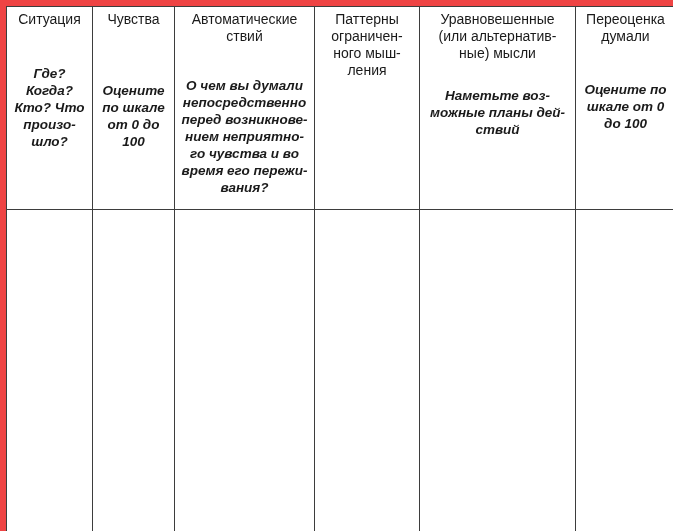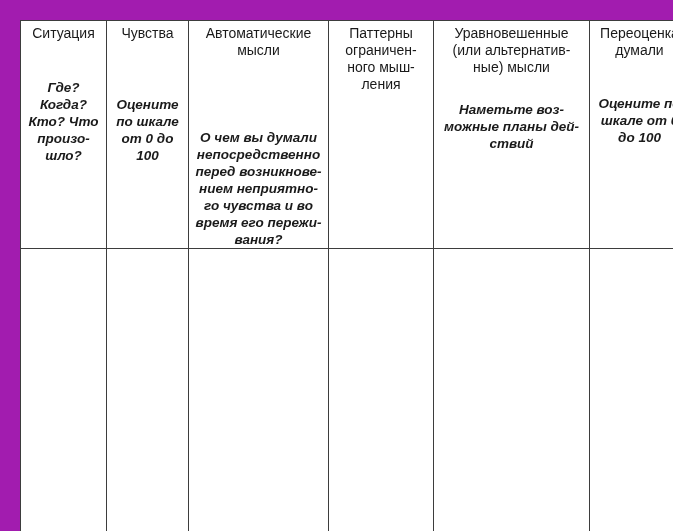--- a/index.html
+++ b/index.html
@@ -7,22 +7,22 @@
     padding: 0;
     width: 673px;
     height: 531px;
     background: #ffffff;
     overflow: hidden;
   }
   .sheet {
     box-sizing: border-box;
     width: 673px;
     height: 531px;
-    padding: 20px;
-    background: #a21caf;
+    padding: 6px;
+    background: #ef4444;
   }
   table.worksheet {
     border-collapse: collapse;
     table-layout: fixed;
     width: 669px;
     height: 527px;
     background: #ffffff;
   }
   table.worksheet th,
   table.worksheet td {
@@ -48,21 +48,21 @@
     font-family: "Liberation Sans", sans-serif;
     font-size: 13.5px;
     line-height: 17px;
     font-style: italic;
     color: #1a1a1a;
     text-align: center;
     white-space: pre-line;
   }
   th.col1 .col-subtitle { margin-top: 37px; }
   th.col2 .col-subtitle { margin-top: 54px; }
-  th.col3 .col-subtitle { margin-top: 70px; }
+  th.col3 .col-subtitle { margin-top: 32px; }
   th.col5 .col-subtitle { margin-top: 25px; }
   th.col6 .col-subtitle { margin-top: 36px; }
 </style>
 </head>
 <body>
 
 <div class="sheet">
   <table class="worksheet">
     <colgroup>
       <col style="width:86px">
@@ -84,21 +84,21 @@
         </th>
         <th class="col2">
           <div class="col-title">Чувства</div>
           <div class="col-subtitle">Оцените
 по шкале
 от 0 до
 100</div>
         </th>
         <th class="col3">
           <div class="col-title">Автоматические
-мысли</div>
+ствий</div>
           <div class="col-subtitle">О чем вы думали
 непосредственно
 перед возникнове-
 нием неприятно-
 го чувства и во
 время его пережи-
 вания?</div>
         </th>
         <th class="col4">
           <div class="col-title">Паттерны

